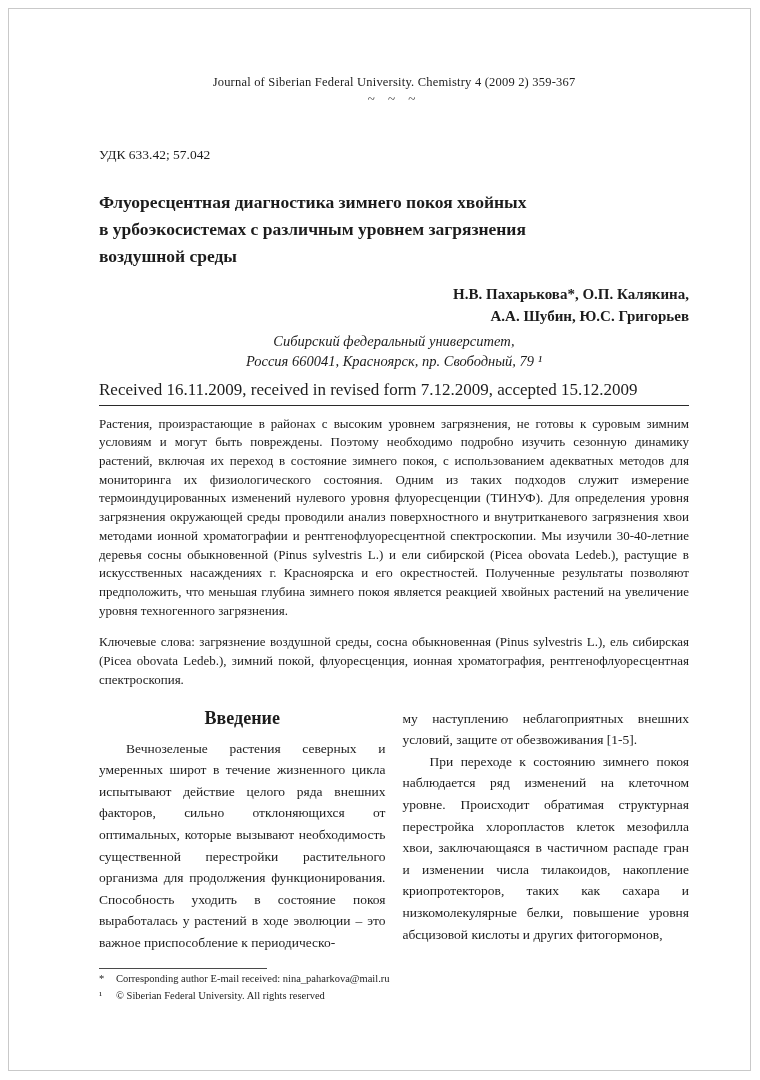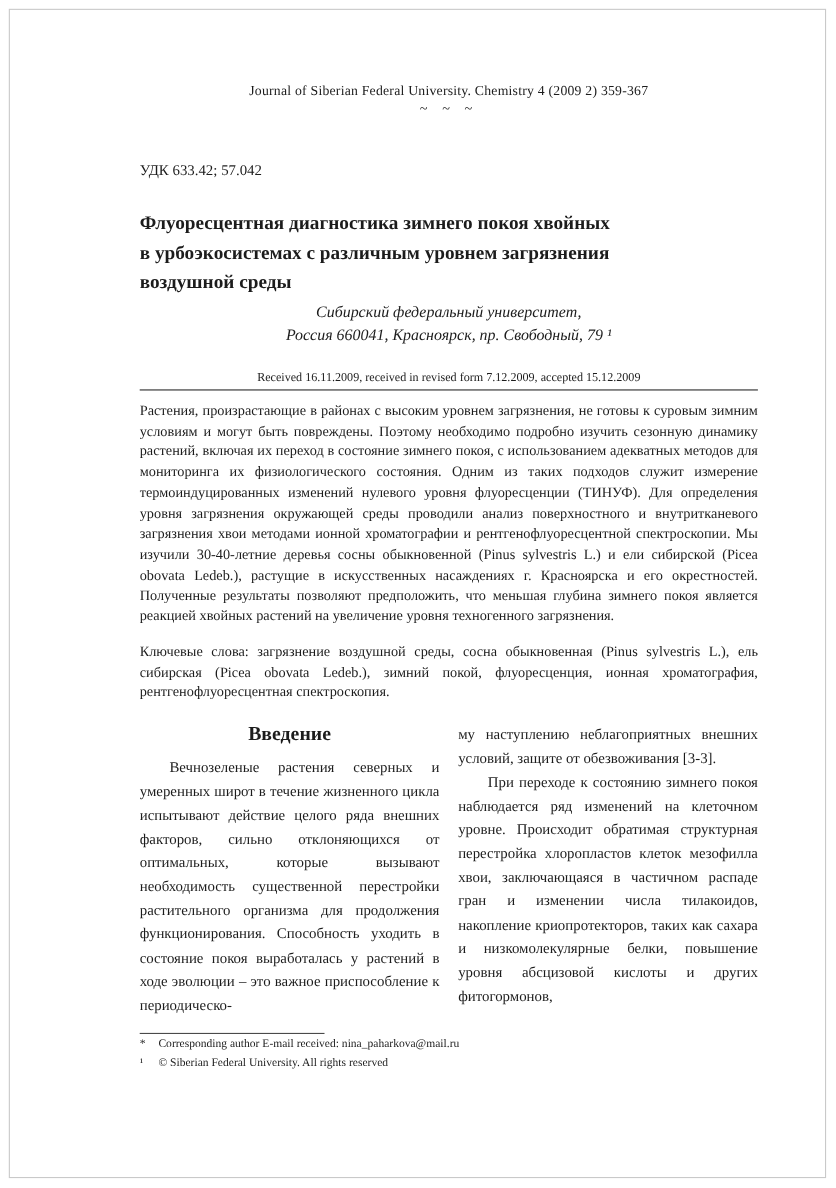--- a/index.html
+++ b/index.html
@@ -11,21 +11,20 @@
     overflow: hidden;
   }
   .page {
     position: absolute;
     top: 8px; left: 8px;
     width: 743px; height: 1063px;
     box-sizing: border-box;
     border: 1px solid #c9c9c9;
     background: #ffffff;
     overflow: hidden;
-    padding-left: 28px;
   }
   .content { margin: 0 61px 0 90px; }
 
   .journal-header {
     margin-top: 66px;
     text-align: center;
     font-size: 12.5px;
     letter-spacing: 0.2px;
   }
   .tilde {
@@ -53,23 +52,23 @@
     line-height: 1.42;
   }
   .affiliation {
     margin-top: 4px;
     text-align: center;
     font-style: italic;
     font-size: 14.5px;
     line-height: 1.4;
   }
   .received {
-    margin-top: 22px;
-    text-align: center;
-    font-size: 11px;
+    margin-top: 8px;
+    text-align: left;
+    font-size: 17px;
   }
   .rule {
     margin-top: 5px;
     border-top: 1px solid #2a2a2a;
     height: 0;
   }
   .abstract {
     margin: 9px 0 0 0;
     font-size: 13px;
     line-height: 1.44;
@@ -131,39 +130,43 @@
     <div class="tilde">~ ~ ~</div>
 
     <div class="udk">УДК 633.42; 57.042</div>
 
     <h1 class="title">
       <span>Флуоресцентная диагностика зимнего покоя хвойных</span>
       <span>в урбоэкосистемах с различным уровнем загрязнения</span>
       <span>воздушной среды</span>
     </h1>
 
+    <div class="authors">
+      <div>Н.В. Пахарькова*, О.П. Калякина,</div>
+      <div>А.А. Шубин, Ю.С. Григорьев</div>
+    </div>
 
     <div class="affiliation">
       <div>Сибирский федеральный университет,</div>
       <div>Россия 660041, Красноярск, пр. Свободный, 79 ¹</div>
     </div>
 
     <div class="received">Received 16.11.2009, received in revised form 7.12.2009, accepted 15.12.2009</div>
     <div class="rule"></div>
 
     <p class="abstract">Растения, произрастающие в районах с высоким уровнем загрязнения, не готовы к суровым зимним условиям и могут быть повреждены. Поэтому необходимо подробно изучить сезонную динамику растений, включая их переход в состояние зимнего покоя, с использованием адекватных методов для мониторинга их физиологического состояния. Одним из таких подходов служит измерение термоиндуцированных изменений нулевого уровня флуоресценции (ТИНУФ). Для определения уровня загрязнения окружающей среды проводили анализ поверхностного и внутритканевого загрязнения хвои методами ионной хроматографии и рентгенофлуоресцентной спектроскопии. Мы изучили 30-40-летние деревья сосны обыкновенной (Pinus sylvestris L.) и ели сибирской (Picea obovata Ledeb.), растущие в искусственных насаждениях г. Красноярска и его окрестностей. Полученные результаты позволяют предположить, что меньшая глубина зимнего покоя является реакцией хвойных растений на увеличение уровня техногенного загрязнения.</p>
     <p class="abstract keywords">Ключевые слова: загрязнение воздушной среды, сосна обыкновенная (Pinus sylvestris L.), ель сибирская (Picea obovata Ledeb.), зимний покой, флуоресценция, ионная хроматография, рентгенофлуоресцентная спектроскопия.</p>
 
     <div class="columns">
       <div class="col">
         <div class="heading">Введение</div>
         <p class="body indent">Вечнозеленые растения северных и умеренных широт в течение жизненного цикла испытывают действие целого ряда внешних факторов, сильно отклоняющихся от оптимальных, которые вызывают необходимость существенной перестройки растительного организма для продолжения функционирования. Способность уходить в состояние покоя выработалась у растений в ходе эволюции – это важное приспособление к периодическо-</p>
       </div>
       <div class="col">
-        <p class="body">му наступлению неблагоприятных внешних условий, защите от обезвоживания [3-3].</p>
+        <p class="body">му наступлению неблагоприятных внешних условий, защите от обезвоживания [1-5].</p>
         <p class="body indent">При переходе к состоянию зимнего покоя наблюдается ряд изменений на клеточном уровне. Происходит обратимая структурная перестройка хлоропластов клеток мезофилла хвои, заключающаяся в частичном распаде гран и изменении числа тилакоидов, накопление криопротекторов, таких как сахара и низкомолекулярные белки, повышение уровня абсцизовой кислоты и других фитогормонов,</p>
       </div>
     </div>
 
     <div class="footnote-rule"></div>
 
     <div class="footnote">
       <span class="fmark">*</span>
       <span class="ftext">Corresponding author E-mail received: nina_paharkova@mail.ru</span>
     </div>

